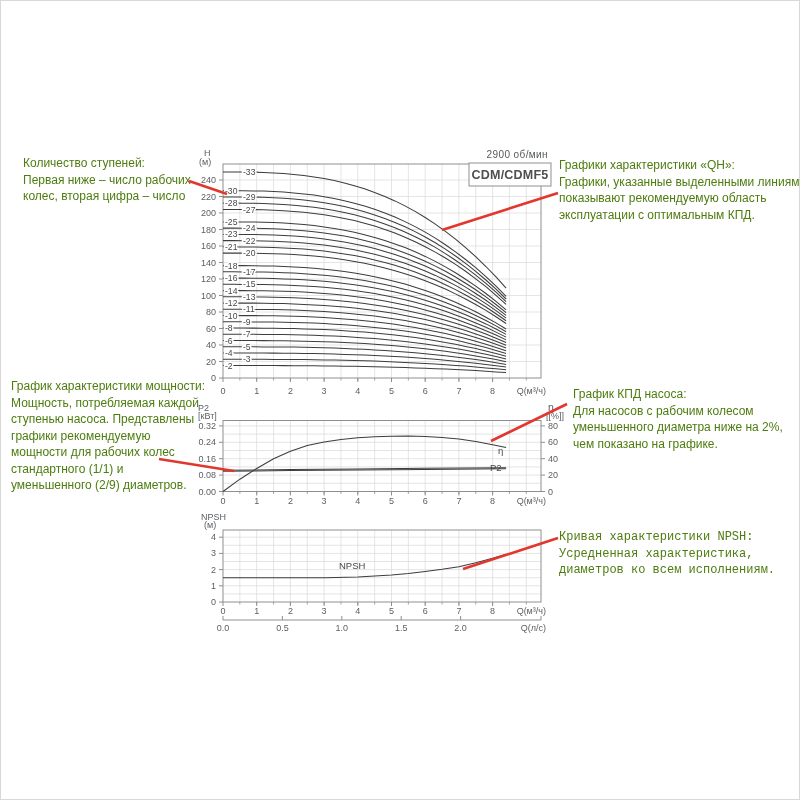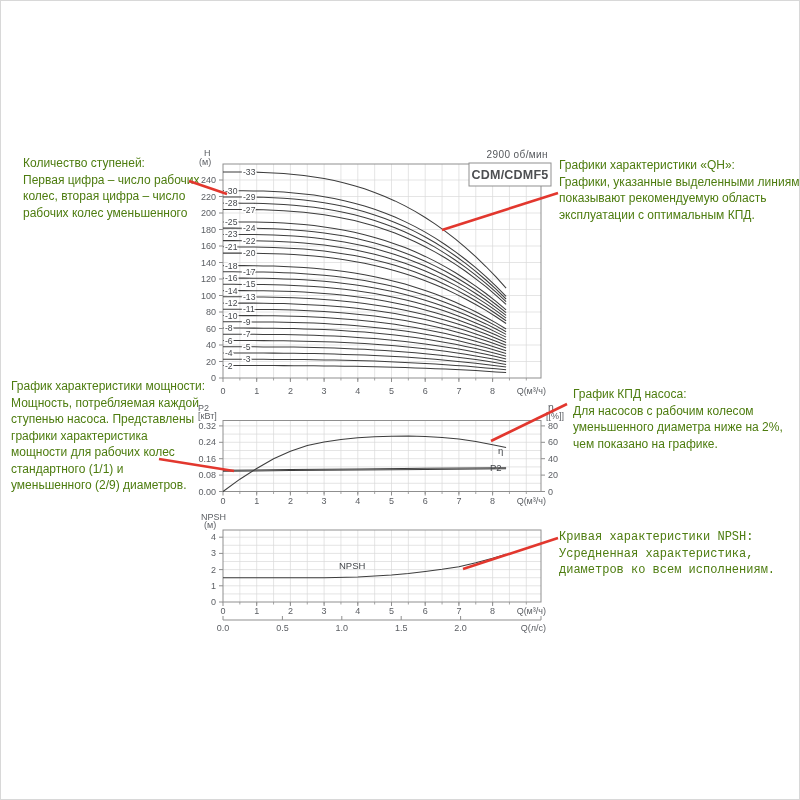--- a/index.html
+++ b/index.html
@@ -358,37 +358,36 @@
       <line x1="205.2" y1="114" x2="205.2" y2="110" stroke="#8f8f8f" stroke-width="1"></line>
       <text x="205.2" y="125" font-size="9" fill="#5b5e63" text-anchor="middle">1.5</text>
       <line x1="264.6" y1="114" x2="264.6" y2="110" stroke="#8f8f8f" stroke-width="1"></line>
       <text x="264.6" y="125" font-size="9" fill="#5b5e63" text-anchor="middle">2.0</text>
       <line x1="345" y1="114" x2="345" y2="110" stroke="#8f8f8f" stroke-width="1"></line>
       <text x="350" y="125" font-size="9" fill="#5b5e63" text-anchor="end">Q(л/с)</text>
     </svg>
 
   <div class="note" style="left:22px;top:154px;">
     <div>Количество ступеней:</div>
-    <div>Первая цифра – число рабочих</div>
+    <div>Первая ниже – число рабочих</div>
     <div>колес, вторая цифра – число</div>
-    <div>рабочих колес уменьшенного</div>
   </div>
 
   <div class="note" style="left:558px;top:156px;">
     <div>Графики характеристики «QH»:</div>
     <div>Графики, указанные выделенными линиями,</div>
     <div>показывают рекомендуемую область</div>
     <div>эксплуатации с оптимальным КПД.</div>
   </div>
 
   <div class="note" style="left:10px;top:377px;">
     <div>График характеристики мощности:</div>
     <div>Мощность, потребляемая каждой</div>
     <div>ступенью насоса. Представлены</div>
-    <div>графики характеристика</div>
+    <div>графики рекомендуемую</div>
     <div>мощности для рабочих колес</div>
     <div>стандартного (1/1) и</div>
     <div>уменьшенного (2/9) диаметров.</div>
   </div>
 
   <div class="note" style="left:572px;top:385px;">
     <div>График КПД насоса:</div>
     <div>Для насосов с рабочим колесом</div>
     <div>уменьшенного диаметра ниже на 2%,</div>
     <div>чем показано на графике.</div>

